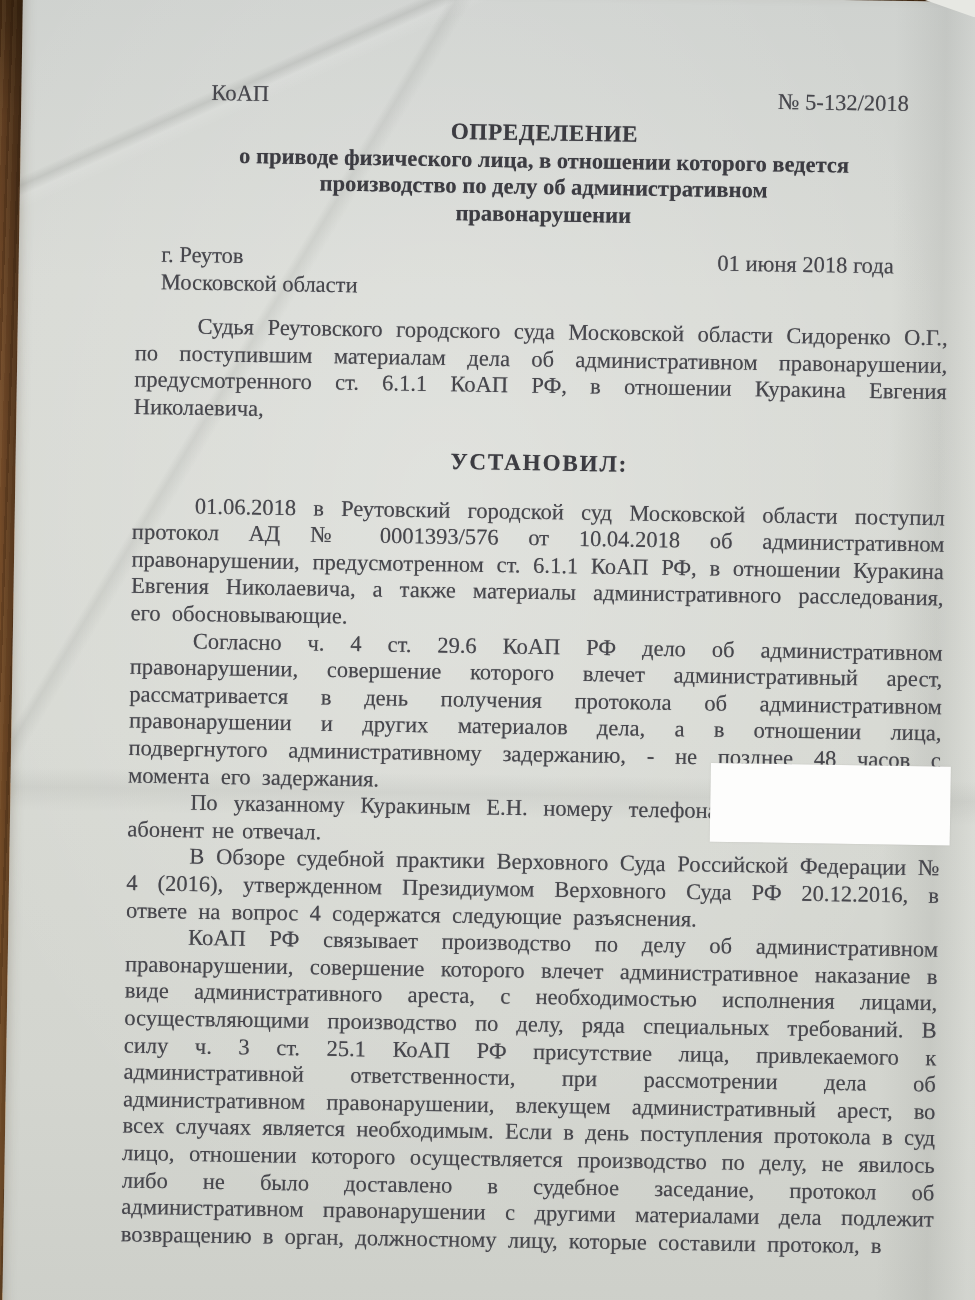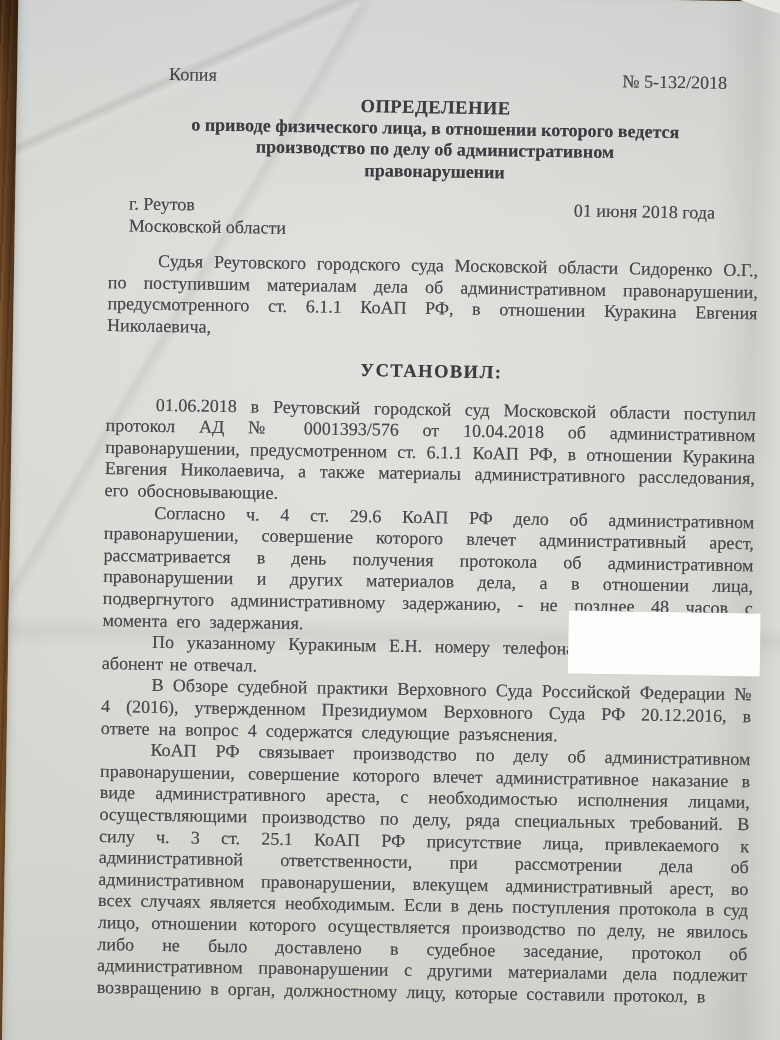--- a/index.html
+++ b/index.html
@@ -95,21 +95,21 @@
     clip-path: polygon(0 0, 100% 0, 100% 100%);
   }
 </style>
 </head>
 <body>
 
 <div class="paper">
   <div class="content">
 
     <div class="header-row">
-      <span>Копия</span>
+      <span>КоАП</span>
       <span>№ 5-132/2018</span>
     </div>
 
     <div class="doc-title">ОПРЕДЕЛЕНИЕ</div>
 
     <div class="doc-subtitle">
       <div>о приводе физического лица, в отношении которого ведется</div>
       <div>производство по делу об административном</div>
       <div>правонарушении</div>
     </div>

